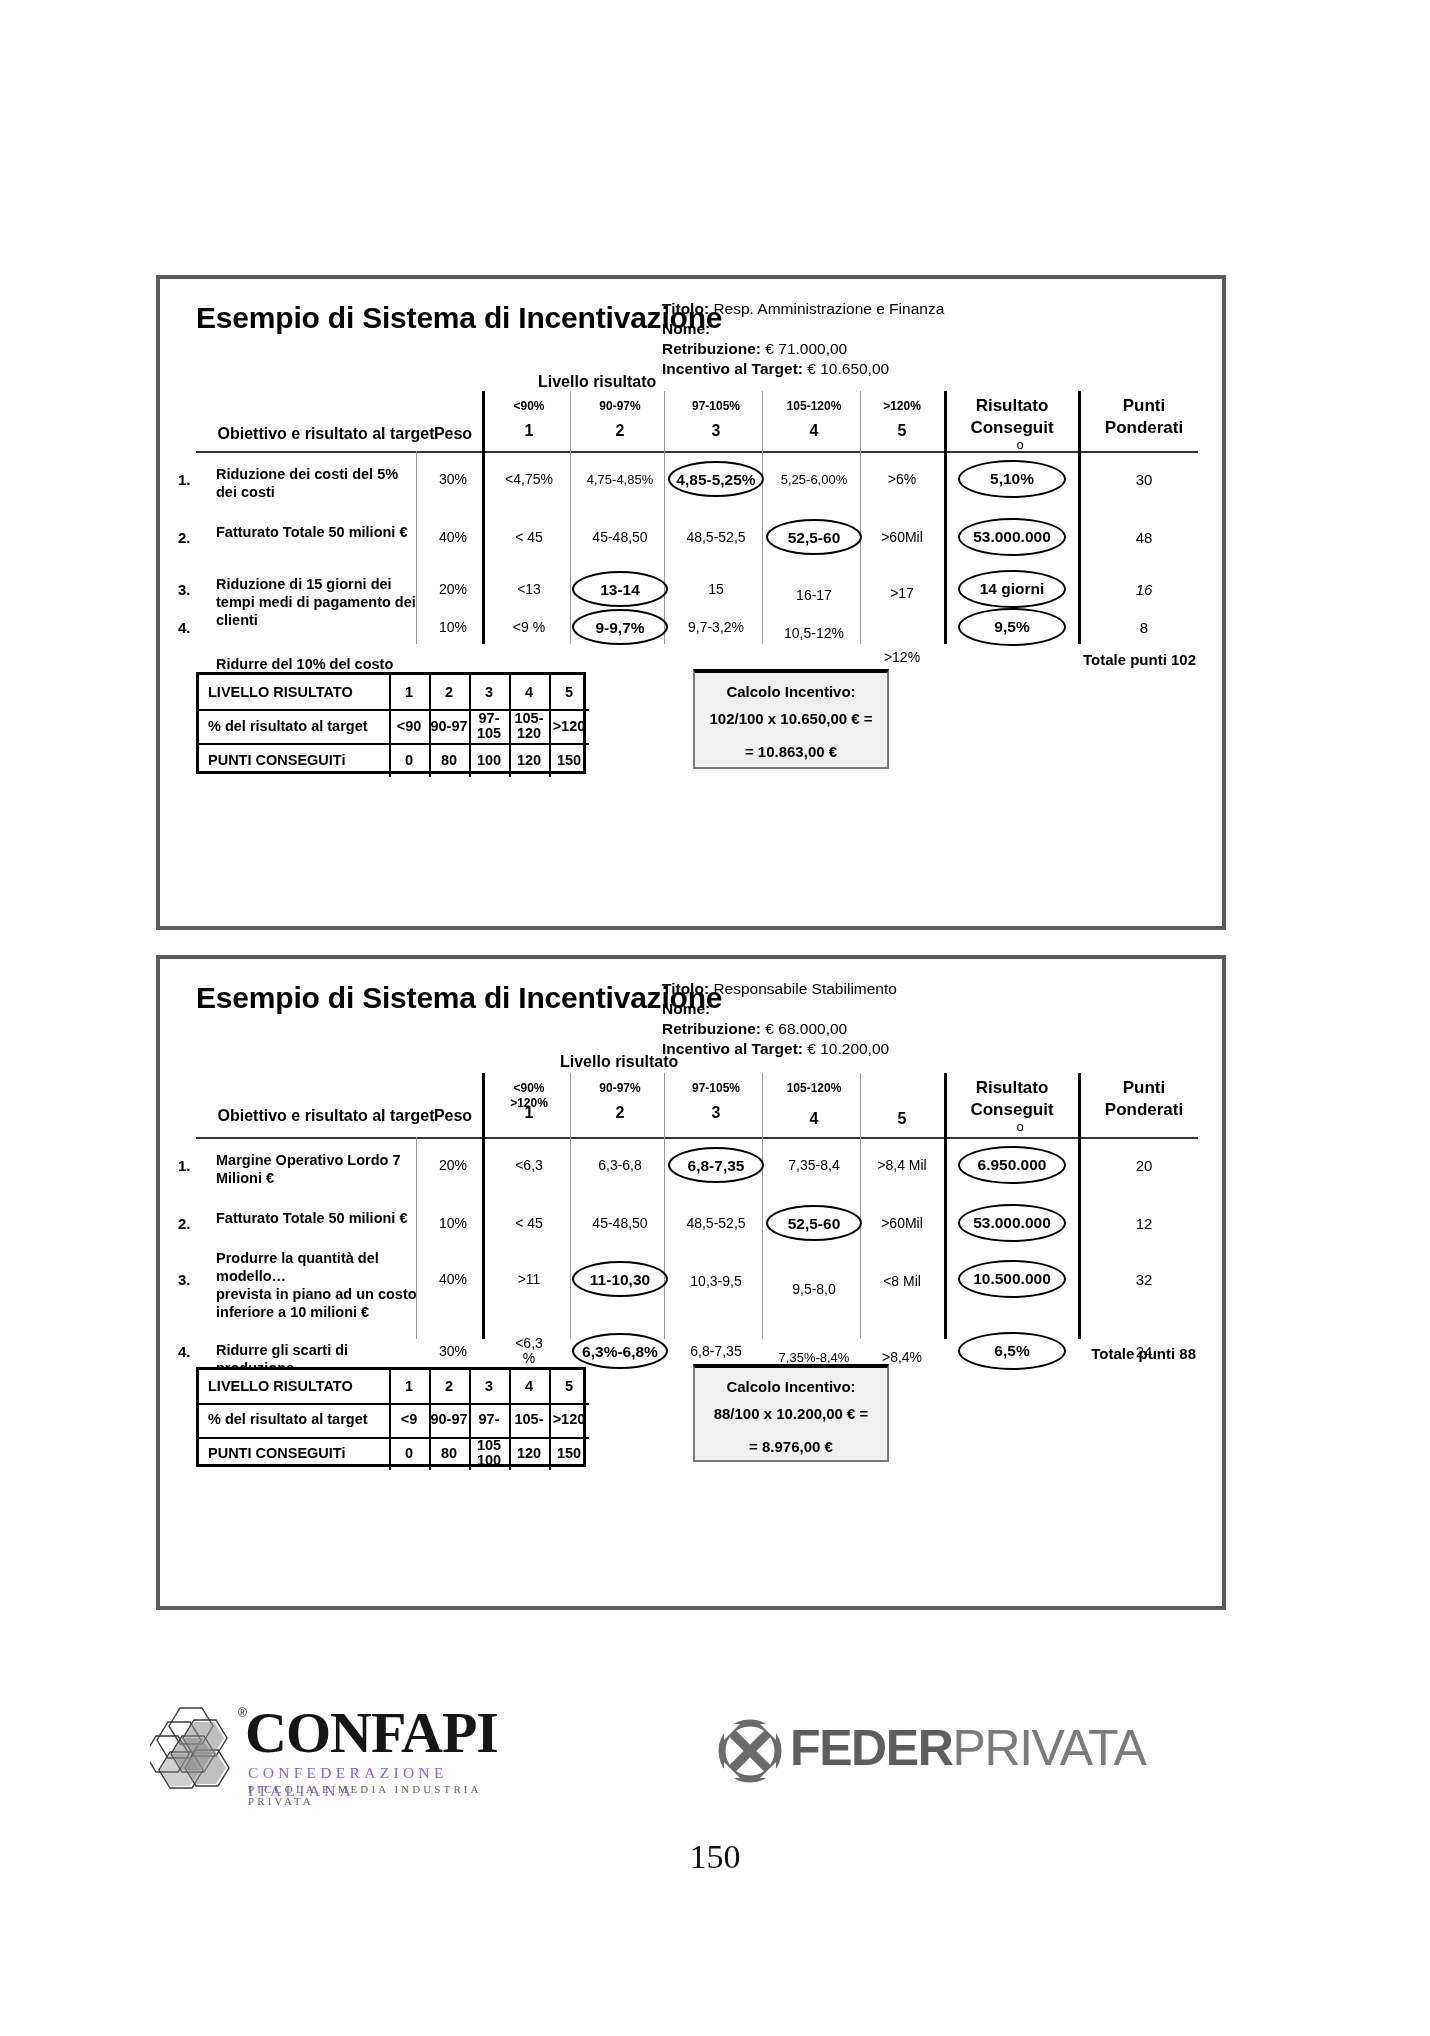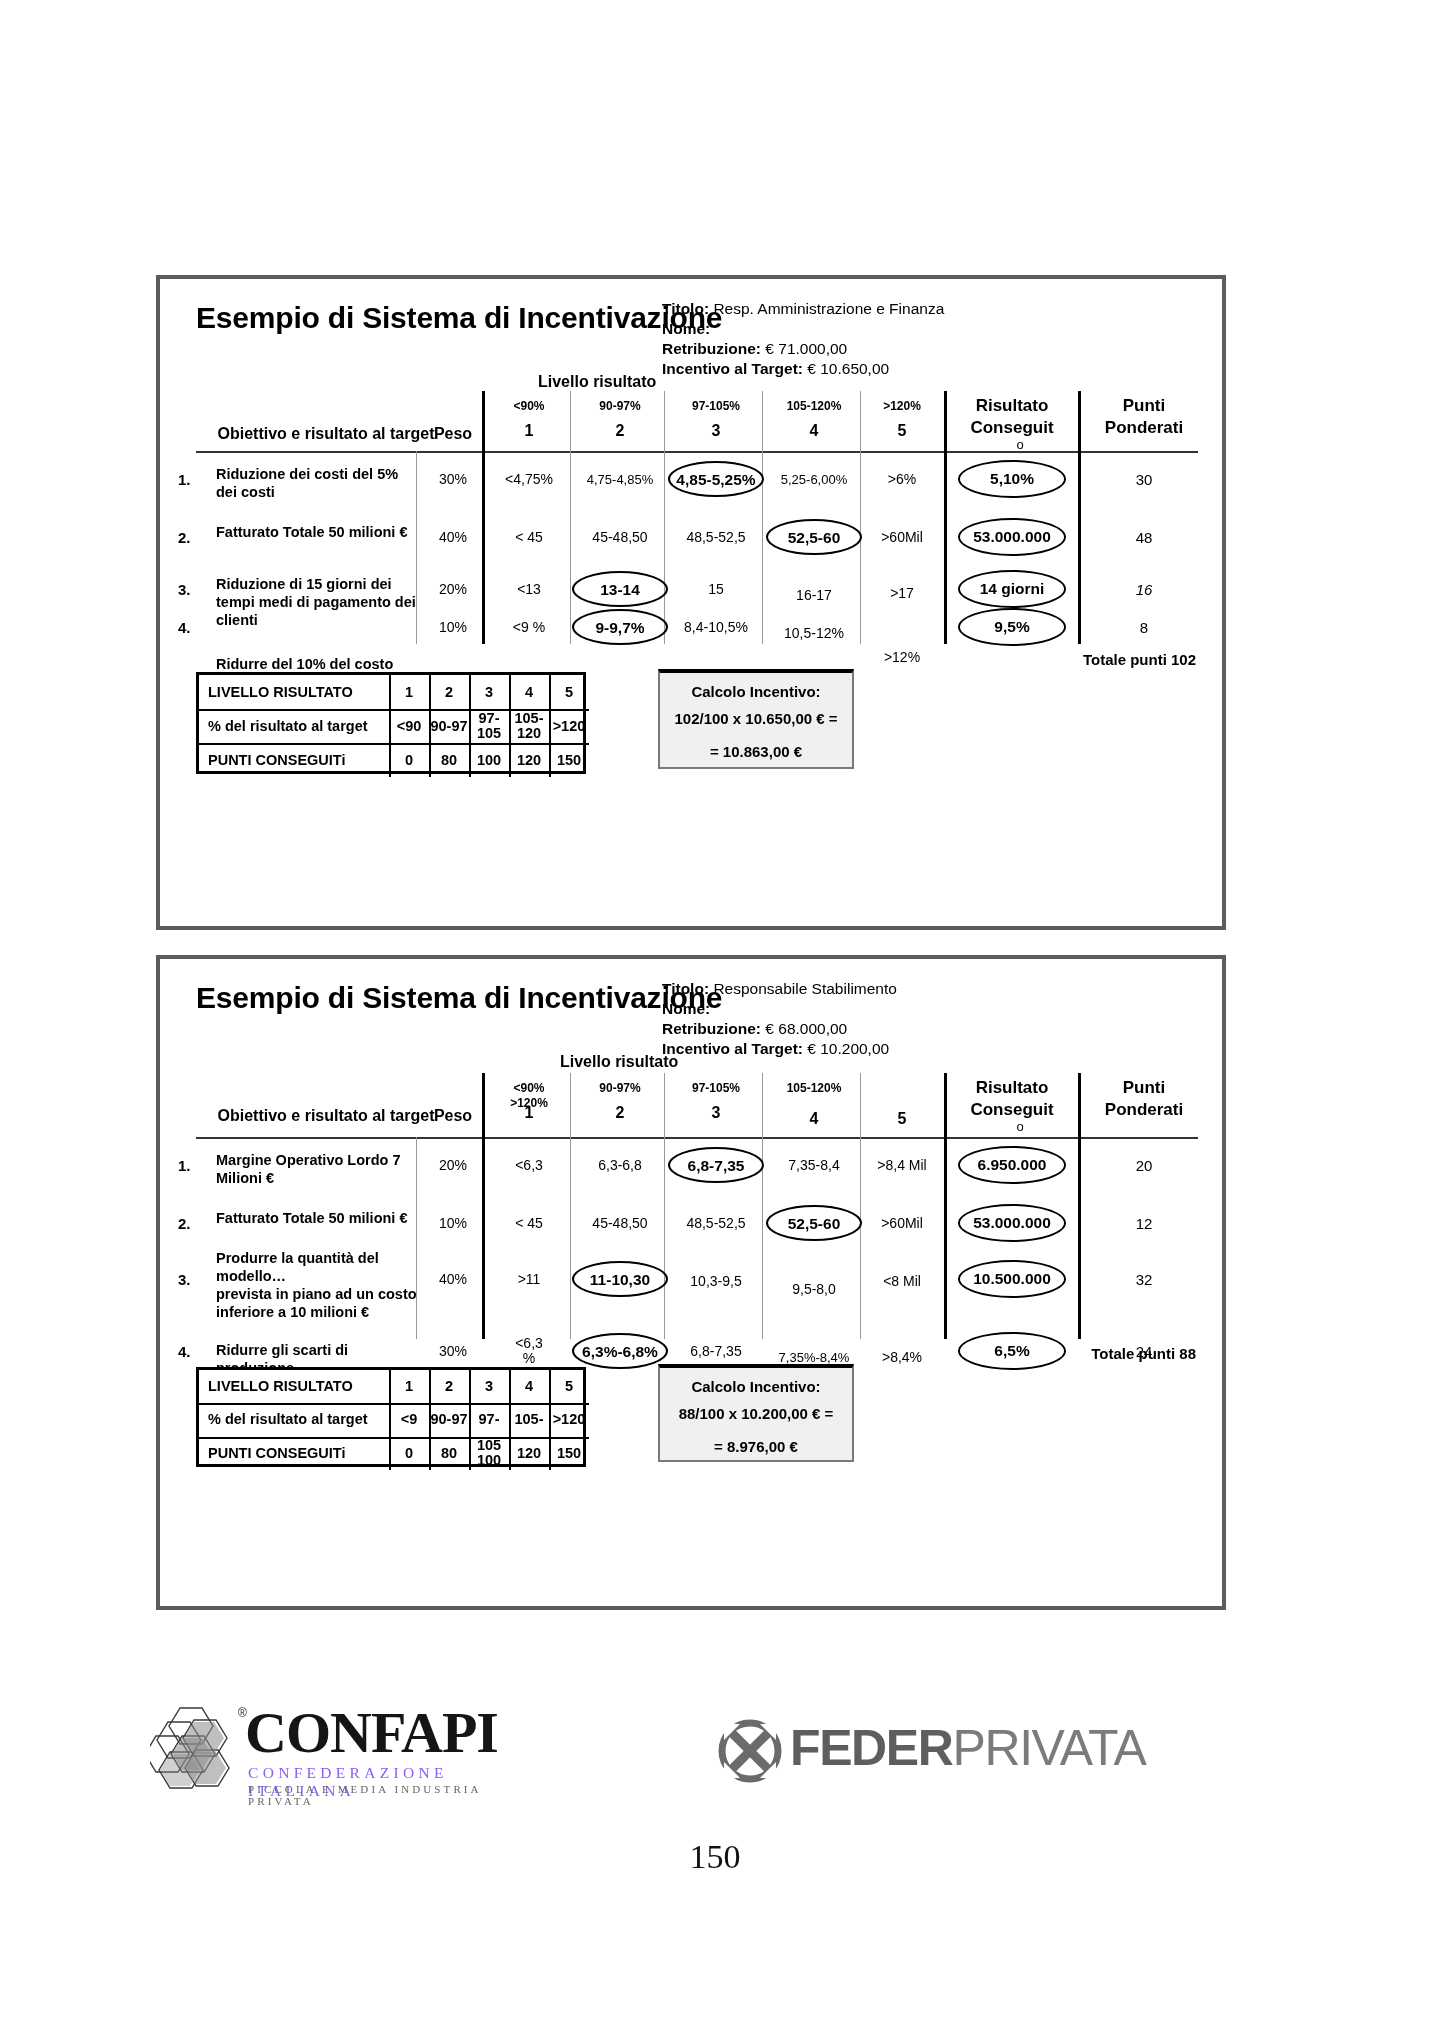--- a/index.html
+++ b/index.html
@@ -55,21 +55,21 @@
   .totale{position:absolute;font-size:15px;font-weight:bold;white-space:nowrap;}
 
   
   .legend{position:absolute;border:3px solid #000;box-sizing:border-box;background:#fff;}
   .lcell{position:absolute;box-sizing:border-box;display:flex;align-items:center;justify-content:center;font-size:14.5px;font-weight:bold;text-align:center;line-height:15px;}
   .lcell.left{justify-content:flex-start;padding-left:9px;text-align:left;}
   .lline-h{position:absolute;height:2px;background:#000;}
   .lline-v{position:absolute;width:2px;background:#000;}
 
   
-  .calcbox{position:absolute;border:2px solid #7a7a7a;border-top:4px solid #000;box-sizing:border-box;background:#f0f0f0;}
+  .calcbox{position:absolute;border:2px solid #7a7a7a;border-top:4px solid #000;box-sizing:border-box;background:#f0f0f0;margin-left:35px;}
   .calcbox .cline{position:absolute;width:100%;text-align:center;font-size:15px;font-weight:bold;white-space:nowrap;}
 
   
   .logo-confapi{position:absolute;left:150px;top:1700px;width:360px;height:110px;}
   .confapi-word{position:absolute;left:95px;top:4px;font-family:"Liberation Serif",serif;font-size:58px;font-weight:bold;letter-spacing:-1px;color:#151515;line-height:58px;}
   .confapi-sub1{position:absolute;left:98px;top:64px;font-family:"Liberation Serif",serif;font-size:15.5px;letter-spacing:4.3px;color:#8b5cf6;}
   .confapi-sub2{position:absolute;left:98px;top:83px;font-family:"Liberation Serif",serif;font-size:11px;letter-spacing:3.1px;color:#666;}
   .confapi-reg{position:absolute;left:88px;top:6px;font-size:12px;color:#222;}
 
   .logo-feder{position:absolute;left:718px;top:1718px;width:470px;height:80px;}
@@ -160,21 +160,21 @@
           <div class="cell val-c" style="left:704px;top:300px;width:76px;height:28px;line-height:15px;">&gt;17</div>
           <div class="cell val-b" style="left:788px;top:299px;width:128px;height:22px;">14 giorni</div>
           <div class="ellipse" style="left:798px;top:291px;width:108px;height:38px;"></div>
           <div class="cell pts" style="left:922px;top:300px;width:124px;height:20px;font-style:italic;">16</div>
           <div class="cell obj-idx left" style="left:18px;top:338px;width:32px;height:20px;">4.</div>
           <div class="cell obj-txt left topleft" style="left:56px;top:376px;width:210px;height:46px;">Ridurre del 10% del costo<br>della Funzione</div>
           <div class="cell val-c" style="left:268px;top:338px;width:50px;height:20px;">10%</div>
           <div class="cell val-c" style="left:326px;top:334px;width:86px;height:28px;line-height:15px;">&lt;9 %</div>
           <div class="cell val-b" style="left:414px;top:334px;width:92px;height:28px;line-height:15px;">9-9,7%</div>
           <div class="ellipse" style="left:412px;top:330px;width:96px;height:36px;"></div>
-          <div class="cell val-c" style="left:508px;top:334px;width:96px;height:28px;line-height:15px;">8,4-10,5%</div>
+          <div class="cell val-c" style="left:508px;top:334px;width:96px;height:28px;line-height:15px;">9,7-3,2%</div>
           <div class="cell val-c" style="left:606px;top:340px;width:96px;height:28px;line-height:15px;">10,5-12%</div>
           <div class="cell val-c" style="left:704px;top:340px;width:76px;height:28px;line-height:15px;margin-top:24px;">&gt;12%</div>
           <div class="cell val-b" style="left:788px;top:337px;width:128px;height:22px;">9,5%</div>
           <div class="ellipse" style="left:798px;top:329px;width:108px;height:38px;"></div>
           <div class="cell pts" style="left:922px;top:338px;width:124px;height:20px;">8</div>
         </div>
 
       <div class="totale" style="right:26px;top:372px;">Totale punti  102</div>
 
       <div class="legend" id="lg1" style="left:36px;top:393px;width:390px;height:102px;">

